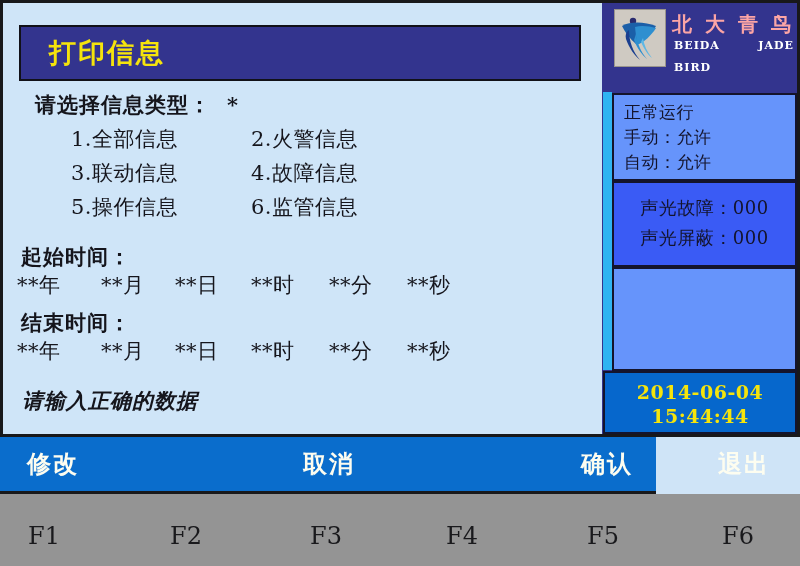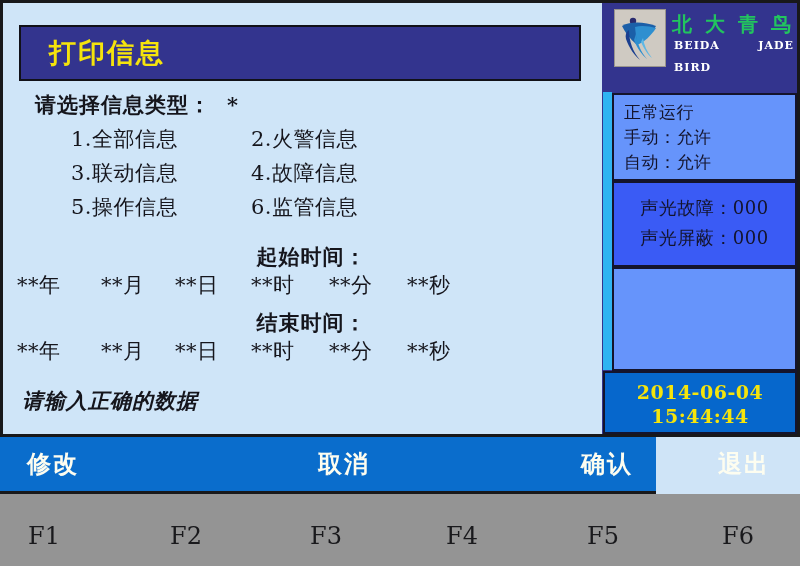--- a/index.html
+++ b/index.html
@@ -85,21 +85,20 @@
   }
   .opt-row .opt-a { display: inline-block; width: 180px; }
   .opt-row .opt-b { display: inline-block; }
 
   .section-label {
     margin-left: 18px;
     font-size: 21px;
     font-weight: bold;
     letter-spacing: 1px;
     white-space: nowrap;
-    text-align: center;
   }
   .time-row {
     margin-left: 14px;
     font-size: 21px;
     white-space: nowrap;
     letter-spacing: 0.5px;
   }
   .time-row span { display: inline-block; }
   .time-row .tf-y { width: 84px; }
   .time-row .tf-mo { width: 74px; }
@@ -150,21 +149,21 @@
     height: 58px;
     background: #cfcac2;
     border: 1px solid #9a958d;
     box-sizing: border-box;
     overflow: hidden;
   }
   #brand-cn {
     position: absolute;
     left: 70px;
     top: 8px;
-    color: #22c55e;
+    color: #fca5a5;
     font-size: 20px;
     font-weight: bold;
     letter-spacing: 3px;
     white-space: nowrap;
     font-family: "DejaVu Serif", "Liberation Serif", serif;
     text-align: center;
   }
   #brand-en1 {
     position: absolute;
     left: 72px;
@@ -279,21 +278,21 @@
     top: 50%;
     transform: translateY(-50%);
     color: #fdfdf0;
     font-size: 24px;
     font-weight: bold;
     letter-spacing: 2px;
     white-space: nowrap;
     font-family: "DejaVu Serif", "Liberation Serif", serif;
   }
   #sk-0 { left: 27px; }
-  #sk-1 { left: 318px; text-align: center; }
+  #sk-1 { left: 303px; text-align: center; }
   #sk-2 { left: 581px; }
   #sk-3 { left: 718px; }
 
   
   #fkey-bar {
     position: absolute;
     left: 0;
     top: 494px;
     width: 800px;
     height: 72px;

